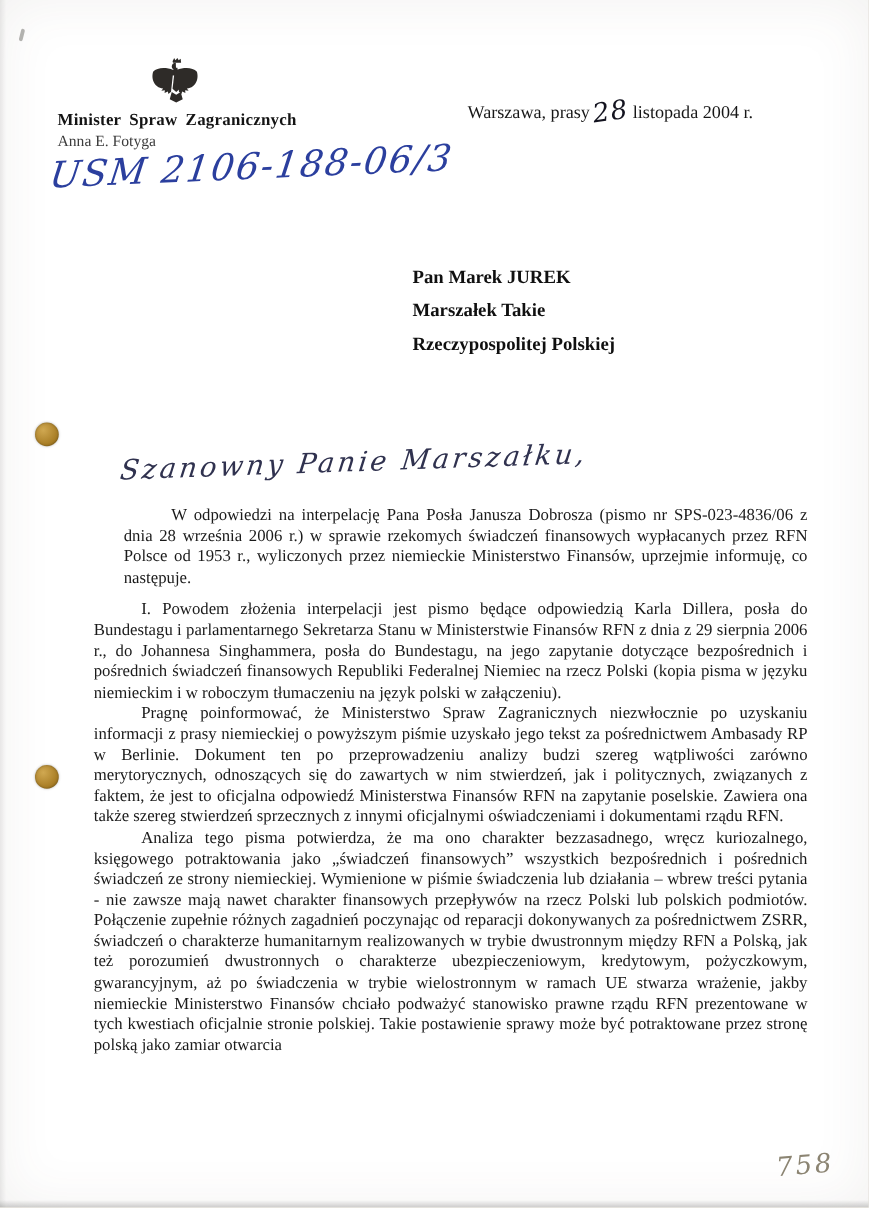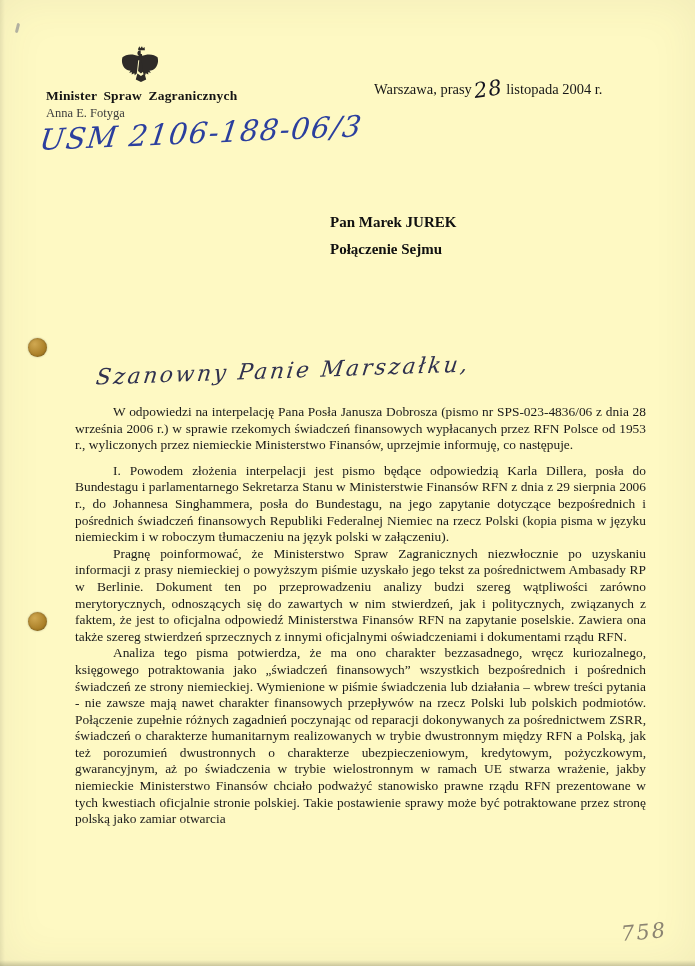--- a/index.html
+++ b/index.html
@@ -1,21 +1,21 @@
 <!DOCTYPE html>
 <html><head>
 <meta charset="utf-8">
 <style>
   html, body { margin: 0; padding: 0; background: #dedad2; }
   .page {
     position: relative;
     width: 695px;
     height: 966px;
     margin: 0 auto;
-    background: #fef9c3;
+    background: #ffffff;
     box-shadow: inset 0 0 45px rgba(90,80,60,0.08);
     overflow: hidden;
     font-family: "Liberation Serif", serif;
     color: #1b1b1b;
   }
   .page::after {
     content: "";
     position: absolute; left: 0; right: 0; bottom: 0; height: 6px;
     background: linear-gradient(to bottom, rgba(0,0,0,0), rgba(0,0,0,0.18));
     pointer-events: none;
@@ -77,21 +77,21 @@
     font-size: 22px; color: #30324f;
     transform: rotate(-2deg) skewX(-9deg);
     letter-spacing: 2.5px; white-space: nowrap;
   }
   
   .body-text {
     position: absolute; left: 75px; top: 404px; width: 571px;
     font-size: 13.4px; line-height: 16.6px; text-align: justify; color: #1a1a1a;
   }
   .body-text p { margin: 0; text-indent: 38px; }
-  .body-text p.gap-after { margin-bottom: 9px; }
+  .body-text p.gap-after { margin-bottom: 9px; margin-left: 24px; }
   
   .page-num {
     position: absolute; right: 28px; bottom: 22px;
     font-size: 21px; color: #8b8472;
     transform: rotate(-5deg); letter-spacing: 2px;
   }
 </style>
 </head>
 <body>
 
@@ -114,21 +114,22 @@
 
   <div class="sender-title">Minister Spraw Zagranicznych</div>
   <div class="sender-name">Anna E. Fotyga</div>
 
   <div class="ref-handwritten hw">USM 2106-188-06/3</div>
 
   <div class="date-line"><span>Warszawa, prasy</span><span class="hw hw-day">28</span> <span>listopada 2004 r.</span></div>
 
   <div class="recipient">
     <div>Pan Marek JUREK</div>
-    <div>Połączenie Sejmu</div>
+    <div>Marszałek Takie</div>
+    <div>Rzeczypospolitej Polskiej</div>
   </div>
 
   <div class="punch punch-1"></div>
   <div class="punch punch-2"></div>
 
   <div class="salutation hw">Szanowny Panie Marszałku,</div>
 
   <div class="body-text">
     <p class="gap-after">W odpowiedzi na interpelację Pana Posła Janusza Dobrosza (pismo nr SPS-023-4836/06 z dnia 28 września 2006 r.) w sprawie rzekomych świadczeń finansowych wypłacanych przez RFN Polsce od 1953 r., wyliczonych przez niemieckie Ministerstwo Finansów, uprzejmie informuję, co następuje.</p>
     <p>I. Powodem złożenia interpelacji jest pismo będące odpowiedzią Karla Dillera, posła do Bundestagu i parlamentarnego Sekretarza Stanu w Ministerstwie Finansów RFN z dnia z 29 sierpnia 2006 r., do Johannesa Singhammera, posła do Bundestagu, na jego zapytanie dotyczące bezpośrednich i pośrednich świadczeń finansowych Republiki Federalnej Niemiec na rzecz Polski (kopia pisma w języku niemieckim i w roboczym tłumaczeniu na język polski w załączeniu).</p>

